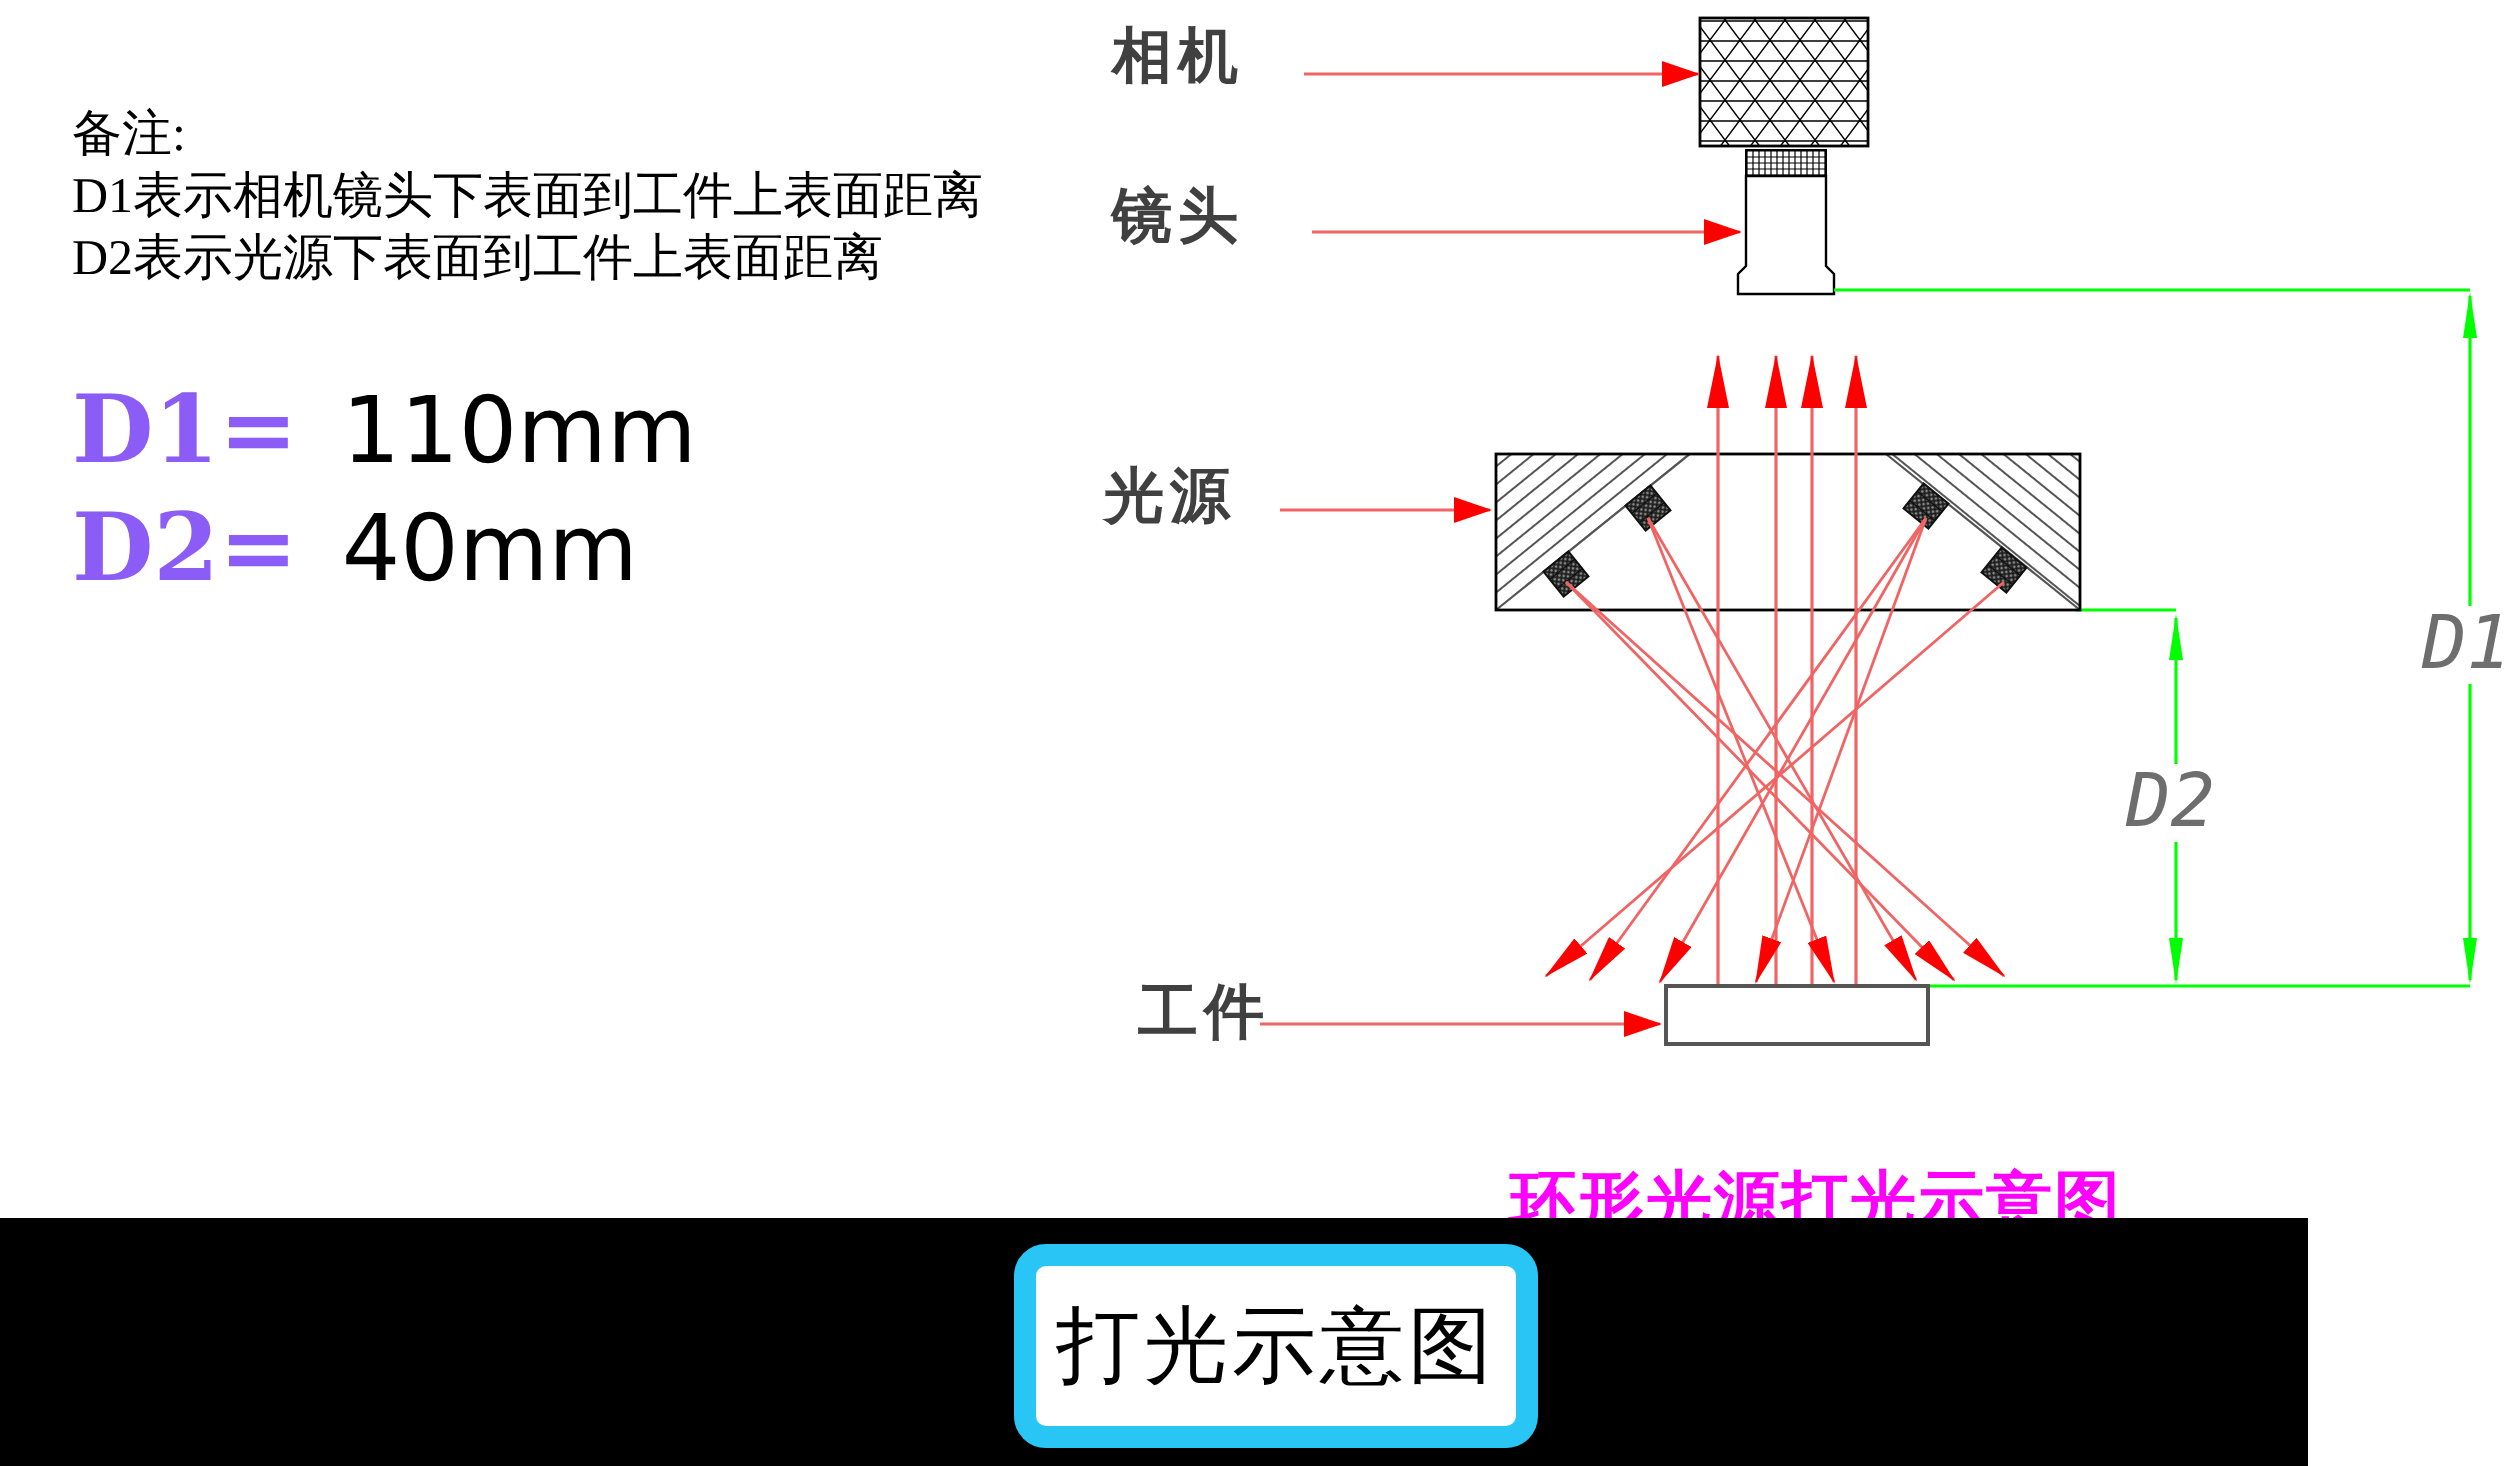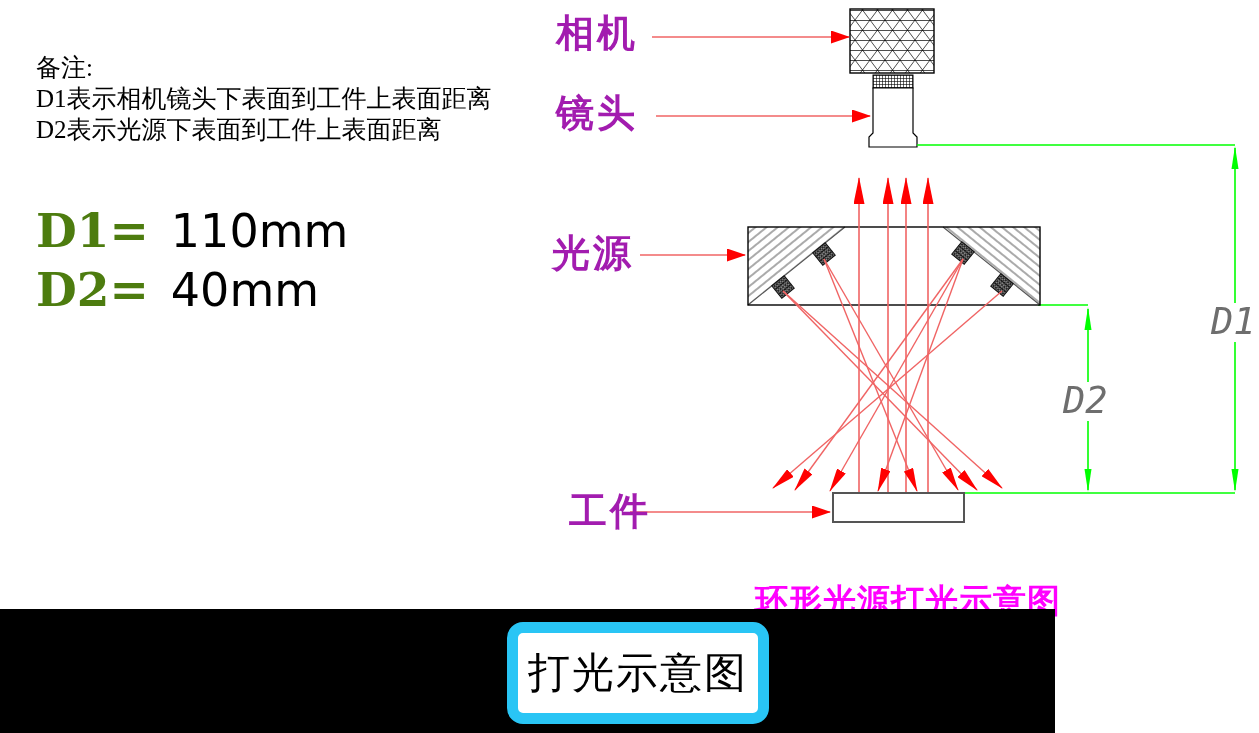--- a/index.html
+++ b/index.html
@@ -5,39 +5,39 @@
   html,body{margin:0;padding:0;background:#ffffff;}
   #stage{position:relative;width:1259px;height:733px;background:#ffffff;overflow:hidden;
          font-family:"Liberation Sans",sans-serif;}
   #diagram-svg{position:absolute;left:0;top:0;}
 
   .note{position:absolute;left:36px;top:52px;color:#000;
         font-family:"Liberation Serif",serif;font-size:25px;line-height:31px;white-space:nowrap;}
   .drow{position:absolute;left:36px;display:flex;align-items:baseline;white-space:nowrap;}
   .drow.row1{top:188px;}
   .drow.row2{top:247px;}
-  .dlabel{font-family:"DejaVu Serif","Liberation Serif",serif;font-weight:600;font-size:47px;color:#4d7c0f;margin-top:15px;}
+  .dlabel{font-family:"DejaVu Serif","Liberation Serif",serif;font-weight:600;font-size:47px;color:#8b5cf6;}
   .dnum{font-family:"DejaVu Sans","Liberation Sans",sans-serif;font-size:46px;color:#000;margin-left:22px;}
 
-  .mlabel{position:absolute;color:#a21caf;font-weight:bold;font-size:38px;
+  .mlabel{position:absolute;color:#404040;font-weight:bold;font-size:30px;
           letter-spacing:3px;line-height:1;white-space:nowrap;}
   .lbl-camera{left:556px;top:14px;}
   .lbl-lens{left:556px;top:94px;}
   .lbl-light{left:552px;top:234px;}
   .lbl-work{left:548px;top:492px;margin-left:21px;}
 
   .dtitle{position:absolute;left:755px;top:547px;color:#FF00FF;font-weight:bold;
           font-size:33px;letter-spacing:1px;white-space:nowrap;margin-top:32px;}
 
   .dimtext{position:absolute;font-family:"DejaVu Sans Mono","Liberation Mono",monospace;
            color:#6e6e6e;font-size:37px;line-height:1.05;background:#ffffff;padding:0 3px;font-style:italic;}
   .dim-d1{left:1208px;top:303px;}
   .dim-d2{left:1060px;top:382px;}
 
-  .bar{position:absolute;left:0;top:609px;width:1055px;height:124px;background:#000000;}
+  .bar{position:absolute;left:0;top:609px;width:1154px;height:124px;background:#000000;}
   .tab{position:absolute;left:507px;top:13px;width:262px;height:102px;box-sizing:border-box;
        background:#ffffff;border:11px solid #29C5F5;border-radius:16px;
        display:flex;align-items:center;justify-content:center;cursor:pointer;}
   .tab span{font-family:"Liberation Serif",serif;font-size:42px;color:#000;
             letter-spacing:2px;white-space:nowrap;}
 </style>
 </head>
 <body>
 
 <div id="stage">

